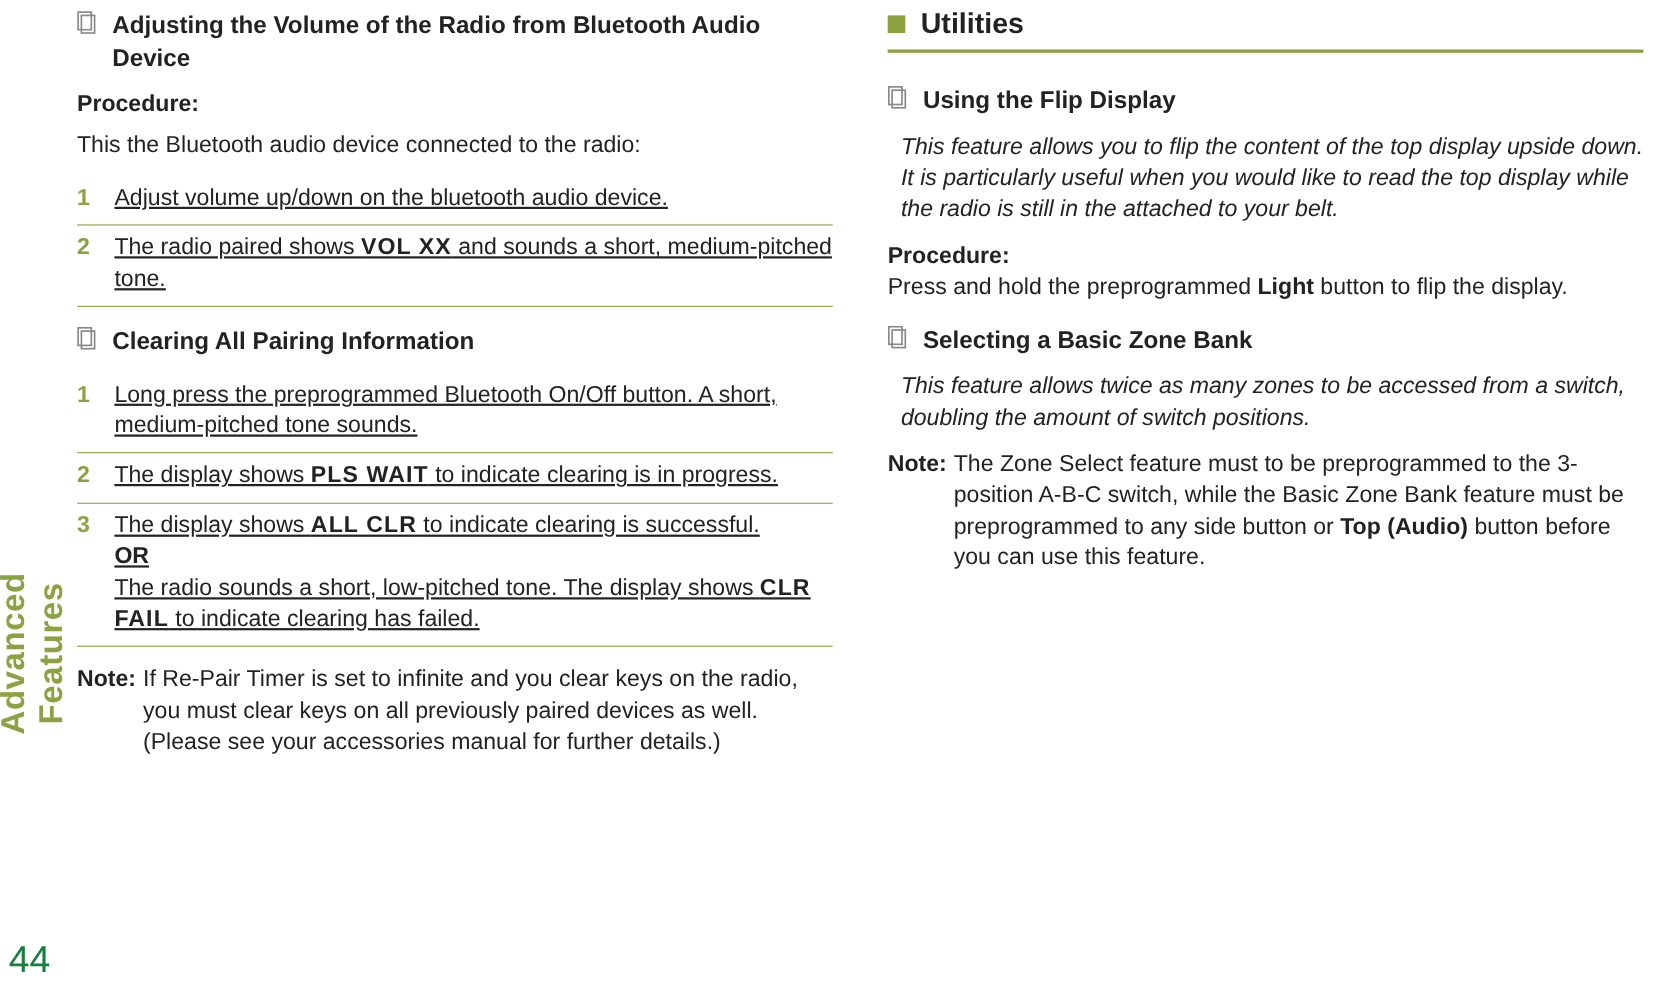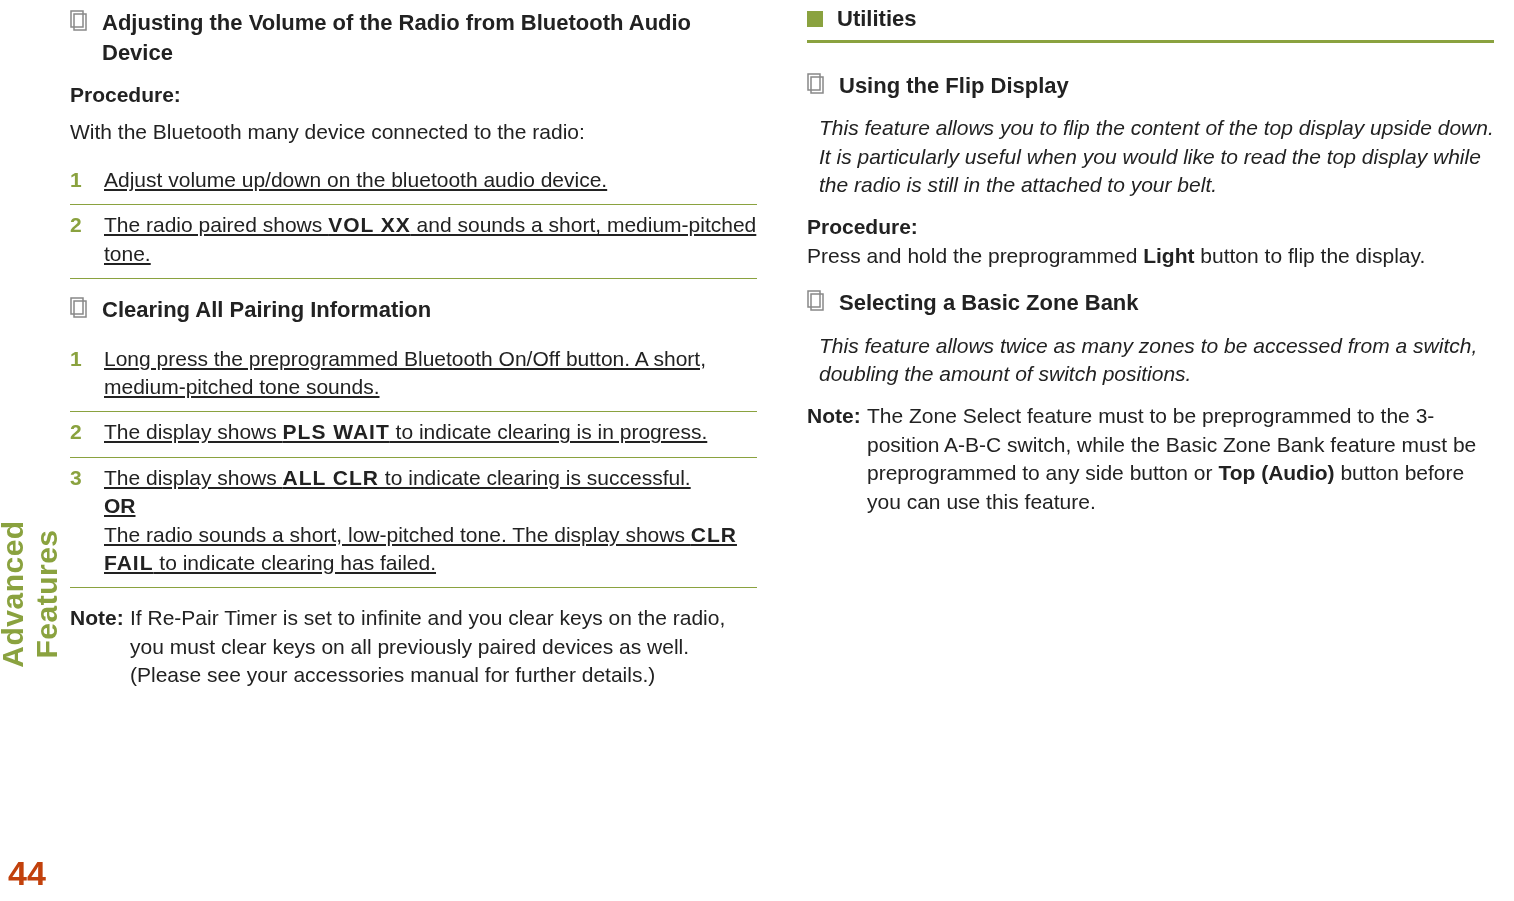--- a/index.html
+++ b/index.html
@@ -37,23 +37,23 @@
   .sidebar-label {
     color: #8aa23f;
     font-size: 30px;
     font-weight: bold;
     letter-spacing: 0.5px;
   }
   .page-number {
     position: absolute;
     left: 8px;
     bottom: 8px;
-    color: #c2410c;
+    color: #15803d;
     font-size: 34px;
-    font-weight: bold;
+    font-weight: normal;
   }
   .columns {
     position: absolute;
     left: 70px;
     top: 0;
     right: 20px;
     bottom: 40px;
     display: flex;
     gap: 50px;
   }
@@ -122,21 +122,21 @@
     gap: 14px;
     margin: 4px 0 6px 0;
   }
   .section-square {
     width: 16px;
     height: 16px;
     background: #8aa23f;
     flex: 0 0 auto;
   }
   .section-heading {
-    font-size: 22px;
+    font-size: 26px;
     font-weight: bold;
   }
   .section-rule {
     height: 3px;
     background: #8aa23f;
     margin: 0 0 28px 0;
   }
   .inline-bold { font-weight: bold; }
   .para { margin: 0 0 14px 12px; font-style: italic; }
   .proc-inline {
@@ -163,21 +163,21 @@
         <span class="topic-icon">
           <svg width="18" height="22" viewBox="0 0 18 22">
               <rect x="1" y="1" width="12" height="16" fill="none" stroke="#888" stroke-width="1.5"></rect>
               <rect x="4" y="4" width="12" height="16" fill="none" stroke="#888" stroke-width="1.5"></rect>
             </svg>
         </span>
         <span>Adjusting the Volume of the Radio from Bluetooth Audio Device</span>
       </div>
 
       <div class="proc-label">Procedure:</div>
-      <div class="intro">With the Bluetooth many device connected to the radio:</div>
+      <div class="intro">This the Bluetooth audio device connected to the radio:</div>
 
       <div class="steps">
         <div class="step">
           <div class="step-num">1</div>
           <div class="step-body">Adjust volume up/down on the bluetooth audio device.</div>
         </div>
         <div class="step">
           <div class="step-num">2</div>
           <div class="step-body">
             <span>The radio paired shows </span><span class="lcd">VOL XX</span><span> and sounds a short, medium-pitched tone.</span>

